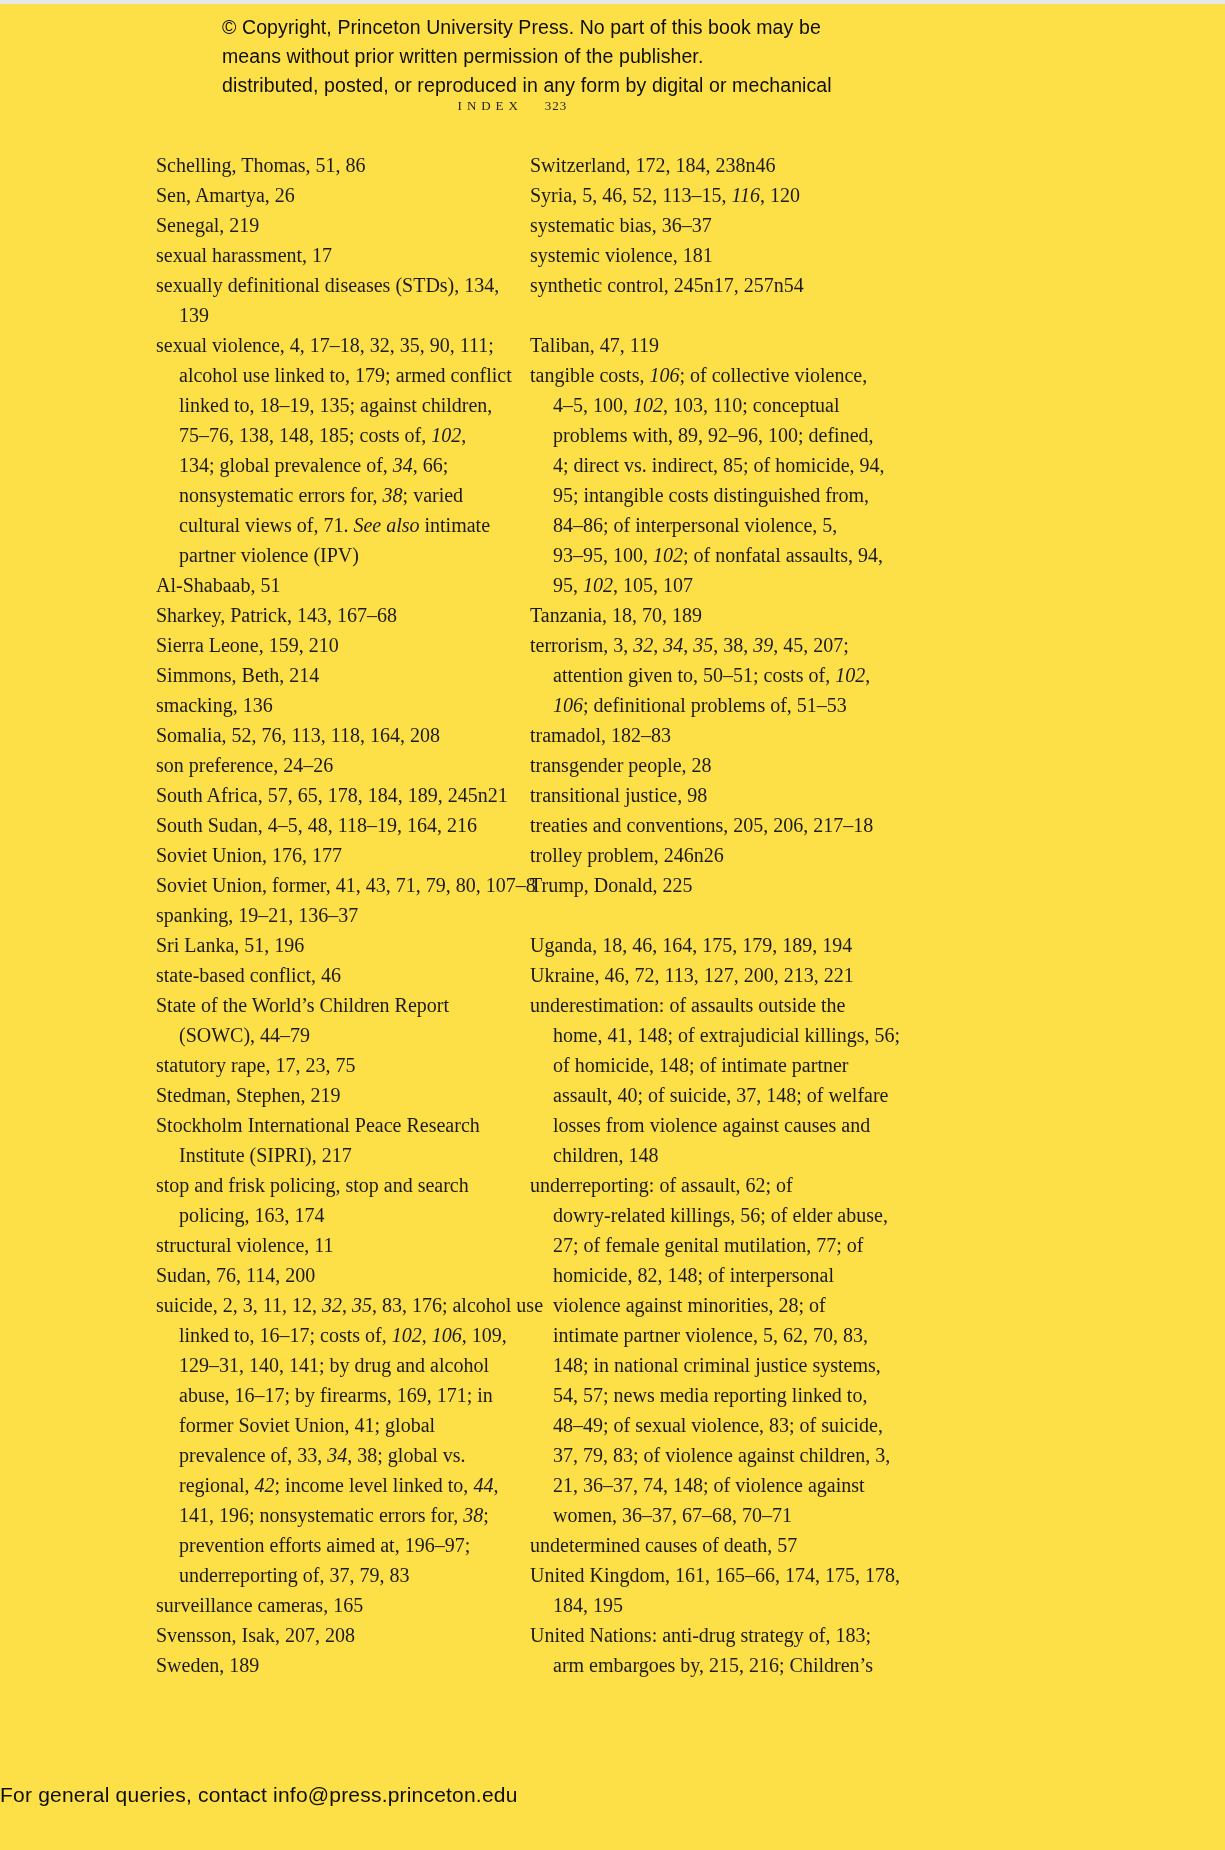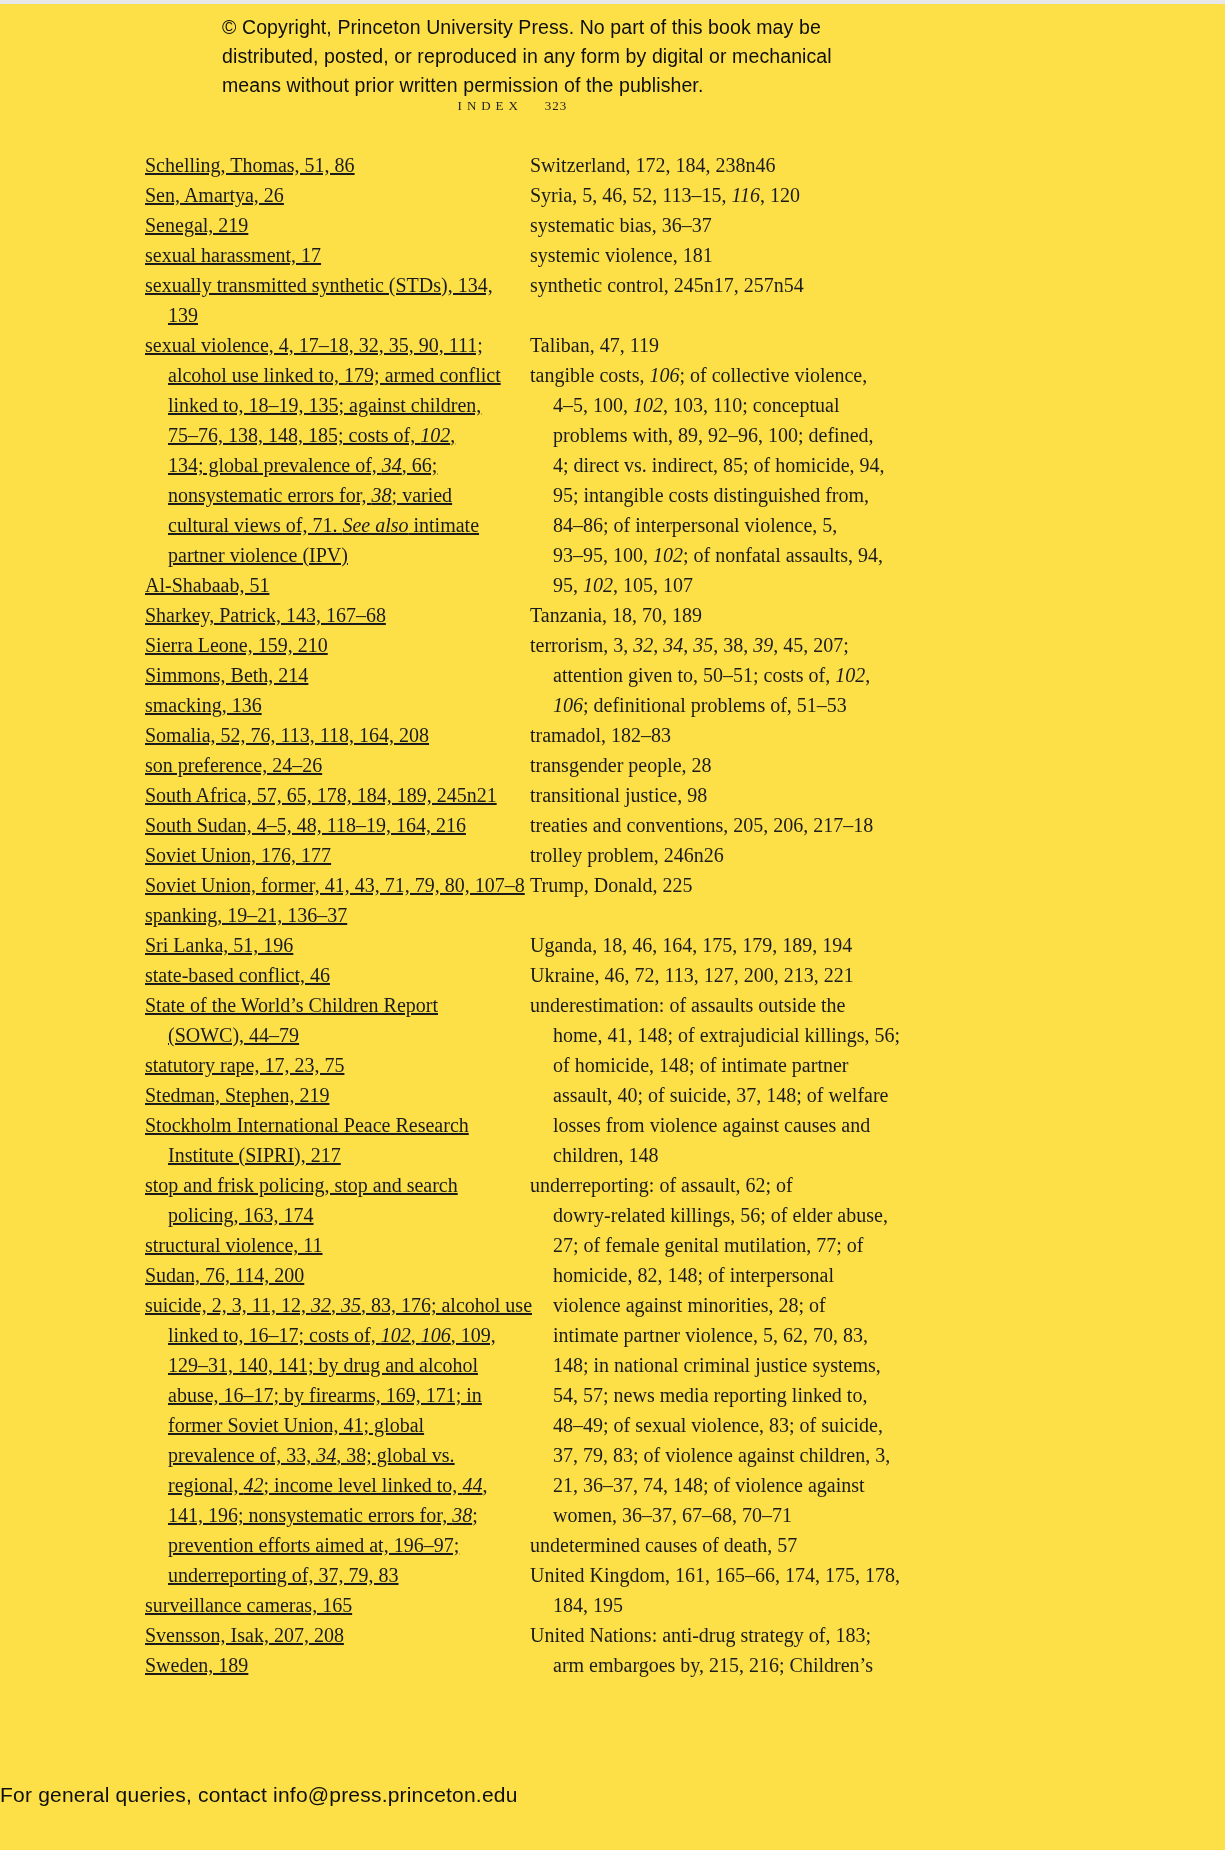--- a/index.html
+++ b/index.html
@@ -25,53 +25,53 @@
     font-size:13px;
     color:#222;
   }
   .running-head .rh-label{letter-spacing:0.38em;}
   .running-head .rh-page{margin-left:22px;letter-spacing:0.08em;}
   .col{
     position:absolute;top:146px;
     font-size:20px;line-height:30px;
     color:#1b1b1b;
   }
-  .col-left{left:145px;width:392px;text-decoration:underline;}
+  .col-left{left:156px;width:392px;}
   .col-right{left:530px;width:430px;}
   .line{height:30px;white-space:nowrap;}
   .line.cont{padding-left:23px;}
   .line i{font-style:italic;}
   .footer{
     position:absolute;left:0;top:1779px;width:100%;
     font-family:"Liberation Sans", sans-serif;
     font-size:21px;color:#0e0e0e;
     letter-spacing:0.2px;
   }
 </style>
 </head>
 <body>
 
 <div class="page">
 
   <div class="copyright">
     <div>© Copyright, Princeton University Press. No part of this book may be</div>
+    <div>means without prior written permission of the publisher.</div>
     <div>distributed, posted, or reproduced in any form by digital or mechanical</div>
-    <div>means without prior written permission of the publisher.</div>
   </div>
 
   <div class="running-head">
     <span class="rh-label">INDEX</span><span class="rh-page">323</span>
   </div>
 
   <div class="col col-left">
       <div class="line">Schelling, Thomas, 51, 86</div>
       <div class="line">Sen, Amartya, 26</div>
       <div class="line">Senegal, 219</div>
       <div class="line">sexual harassment, 17</div>
-      <div class="line">sexually transmitted synthetic (STDs), 134,</div>
+      <div class="line">sexually definitional diseases (STDs), 134,</div>
       <div class="line cont">139</div>
       <div class="line">sexual violence, 4, 17–18, 32, 35, 90, 111;</div>
       <div class="line cont">alcohol use linked to, 179; armed conflict</div>
       <div class="line cont">linked to, 18–19, 135; against children,</div>
       <div class="line cont">75–76, 138, 148, 185; costs of, <i>102</i>,</div>
       <div class="line cont">134; global prevalence of, <i>34</i>, 66;</div>
       <div class="line cont">nonsystematic errors for, <i>38</i>; varied</div>
       <div class="line cont">cultural views of, 71. <i>See also</i> intimate</div>
       <div class="line cont">partner violence (IPV)</div>
       <div class="line">Al-Shabaab, 51</div>

